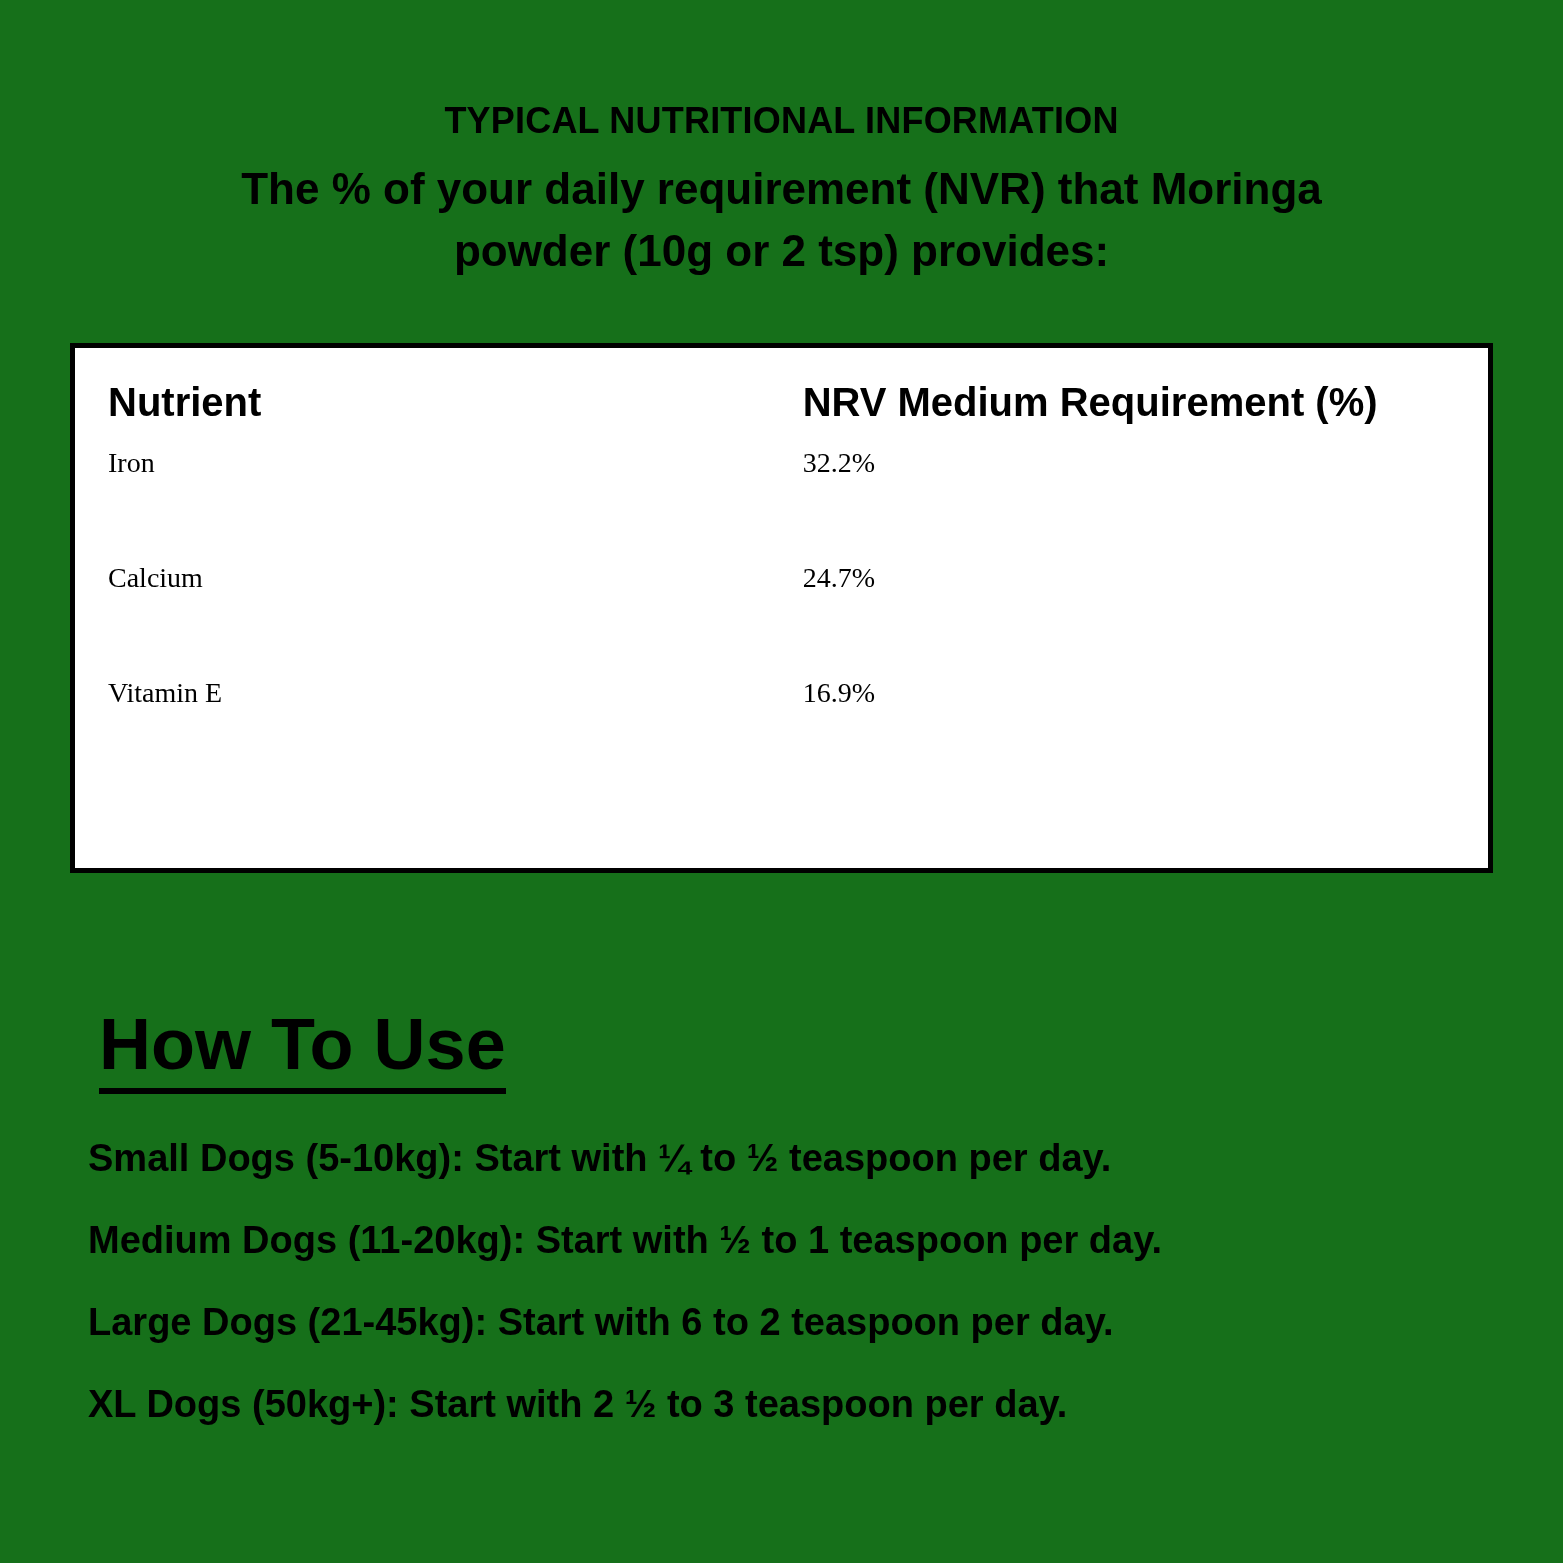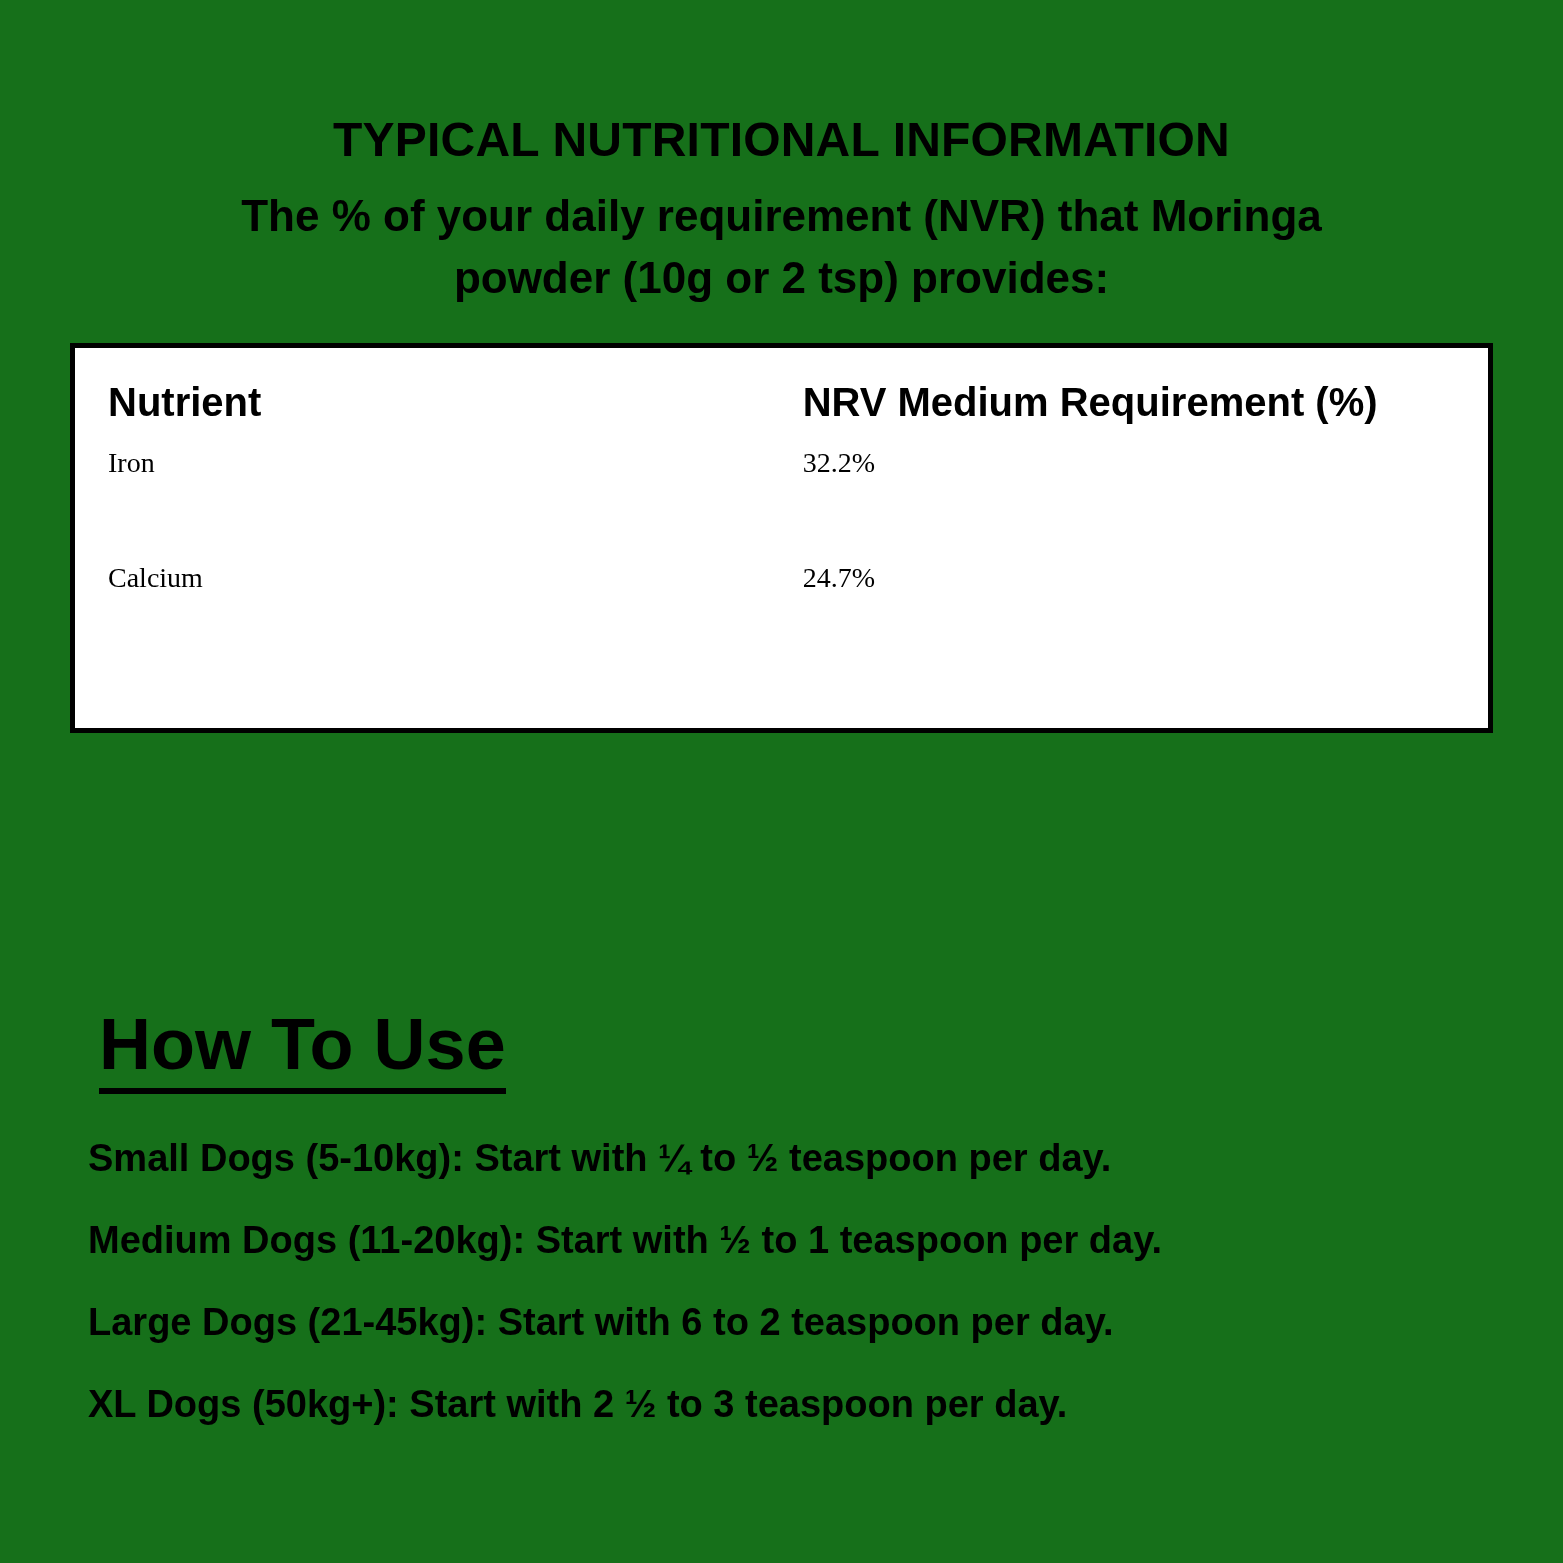--- a/index.html
+++ b/index.html
@@ -20,41 +20,41 @@
     height: 1563px;
     box-sizing: border-box;
   }
 
   
   .header {
     padding: 98px 150px 0 150px;
     text-align: center;
   }
   .header-title {
-    font-size: 48px;
+    font-size: 36px;
     font-weight: bold;
     letter-spacing: 0.2px;
     line-height: 1.25;
-    margin: 12px;
+    margin: 0;
   }
   .header-sub {
     font-size: 44px;
     font-weight: bold;
     line-height: 1.42;
     margin: 15px 0 0 0;
     padding: 0 20px;
   }
 
   
   .table-card {
     position: absolute;
     left: 70px;
     top: 343px;
     width: 1423px;
-    height: 390px;
+    height: 530px;
     background: #ffffff;
     border: 5px solid #000000;
     box-sizing: border-box;
   }
   .nutri-table {
     width: 100%;
     border-collapse: collapse;
     table-layout: fixed;
   }
   .nutri-table th,
@@ -129,20 +129,24 @@
       </thead>
       <tbody>
         <tr>
           <td class="col-nutrient">Iron</td>
           <td class="col-value">32.2%</td>
         </tr>
         <tr>
           <td class="col-nutrient">Calcium</td>
           <td class="col-value">24.7%</td>
         </tr>
+        <tr>
+          <td class="col-nutrient">Vitamin E</td>
+          <td class="col-value">16.9%</td>
+        </tr>
       </tbody>
     </table>
   </div>
 
   <div class="howto">
     <div class="howto-title">How To Use</div>
     <ul class="howto-list">
       <li>Small Dogs (5-10kg): Start with ¼ to ½ teaspoon per day.</li>
       <li>Medium Dogs (11-20kg): Start with ½ to 1 teaspoon per day.</li>
       <li>Large Dogs (21-45kg): Start with 6 to 2 teaspoon per day.</li>

